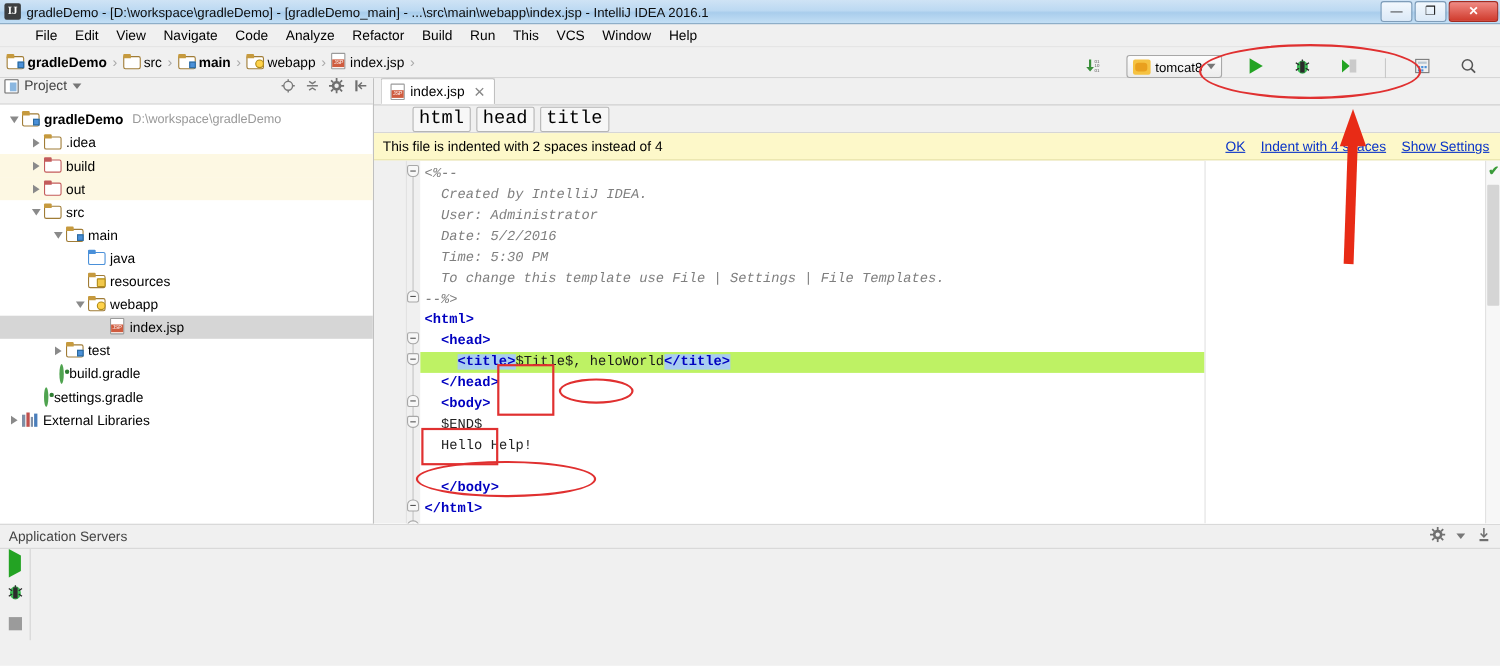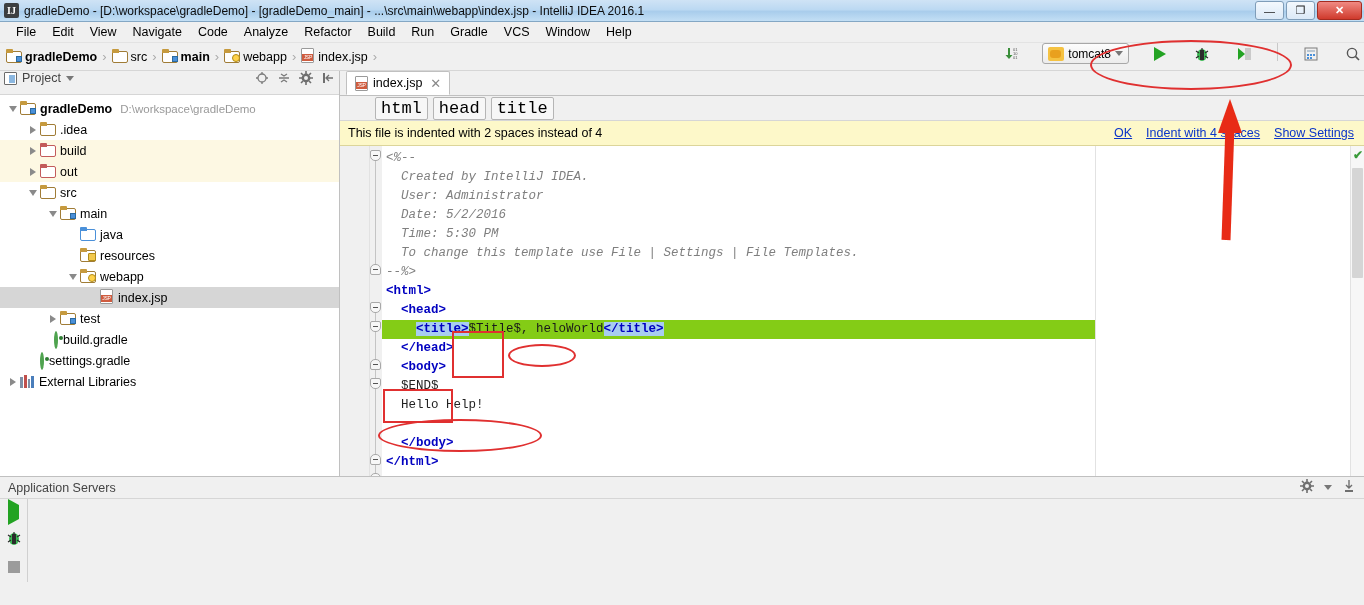--- a/index.html
+++ b/index.html
@@ -43,21 +43,21 @@
   .win-btn.close {
     background: linear-gradient(to bottom, #f08a83, #cf3a2c);
     border-color: #a42b20; color: #fff; font-weight: bold; width: 45px;
   }
 
   
   .menubar {
     height: 21px;
     background: #f0f0f0;
     display: flex; align-items: center;
-    padding-left: 8px;
+    padding-left: 24px;
     border-bottom: 1px solid #e3e3e3;
   }
   .menu-item {
     padding: 2px 8px; font-size: 12.5px; color: #000; cursor: default;
   }
 
   
   .navbar {
     height: 28px;
     background: #f0f0f0;
@@ -97,22 +97,22 @@
     position: relative; display: inline-block; border-radius: 1px;
   }
   .jsp-ico:after {
     content: "JSP"; position: absolute; left: 0; bottom: 1px;
     font-size: 5px; color: #fff; background: #cf5c3f;
     width: 100%; text-align: center; letter-spacing: -0.3px;
     font-family: "Liberation Sans", sans-serif; line-height: 7px;
   }
 
   .toolbar-right {
-    position: absolute; right: 0; top: 0;
-    height: 28px; display: flex; align-items: flex-start; gap: 20px;
+    position: absolute; right: 18px; top: 0;
+    height: 28px; display: flex; align-items: flex-end; gap: 20px;
   }
   .tb-icon { width: 22px; height: 22px; display: flex; align-items: center; justify-content: center; }
   .run-config {
     display: flex; align-items: center; gap: 4px;
     height: 21px; padding: 0 5px;
     border: 1px solid #a8a8a8; border-radius: 3px;
     background: linear-gradient(to bottom,#fdfdfd,#ececec);
     font-size: 12px;
   }
   .cat-ico {
@@ -236,21 +236,21 @@
   }
   .fold-mark.start { border-radius: 2px 2px 5px 5px; }
   .fold-mark.end { border-radius: 5px 5px 2px 2px; }
 
   .code {
     flex: 1; position: relative; font-family: "Liberation Mono", monospace;
     font-size: 12.5px; line-height: 19px; padding-top: 3px; overflow: hidden;
     min-width: 0;
   }
   .cline { height: 19px; white-space: pre; padding-left: 4px; }
-  .cline.hl { background: #84cc16; }
+  .cline.hl { background: #bef264; }
   .c-comment { color: #7f7f7f; font-style: italic; }
   .c-tag { color: #0000c0; font-weight: bold; }
   .c-attr { color: #0a7d0a; font-weight: bold; }
   .c-str { color: #0a6cbf; }
   .c-txt { color: #1a1a1a; }
   .c-sel { background: #a8cdf0; }
   .c-plain { color: #222; }
 
   .right-gutter {
     width: 14px; background: #f7f7f7; border-left: 1px solid #e2e2e2; flex: none;
@@ -316,21 +316,21 @@
   <div class="menubar" id="menubar">
       <div class="menu-item">File</div>
       <div class="menu-item">Edit</div>
       <div class="menu-item">View</div>
       <div class="menu-item">Navigate</div>
       <div class="menu-item">Code</div>
       <div class="menu-item">Analyze</div>
       <div class="menu-item">Refactor</div>
       <div class="menu-item">Build</div>
       <div class="menu-item">Run</div>
-      <div class="menu-item">Gradle</div>
+      <div class="menu-item">This</div>
       <div class="menu-item">VCS</div>
       <div class="menu-item">Window</div>
       <div class="menu-item">Help</div>
     </div>
 
   <div class="navbar">
     <div class="crumbs" id="crumbs">
         <div class="crumb bold">
           <span class="ico"><span class="folder-ico"><span class="badge-blue"></span></span></span>
           <span class="label">gradleDemo</span>

